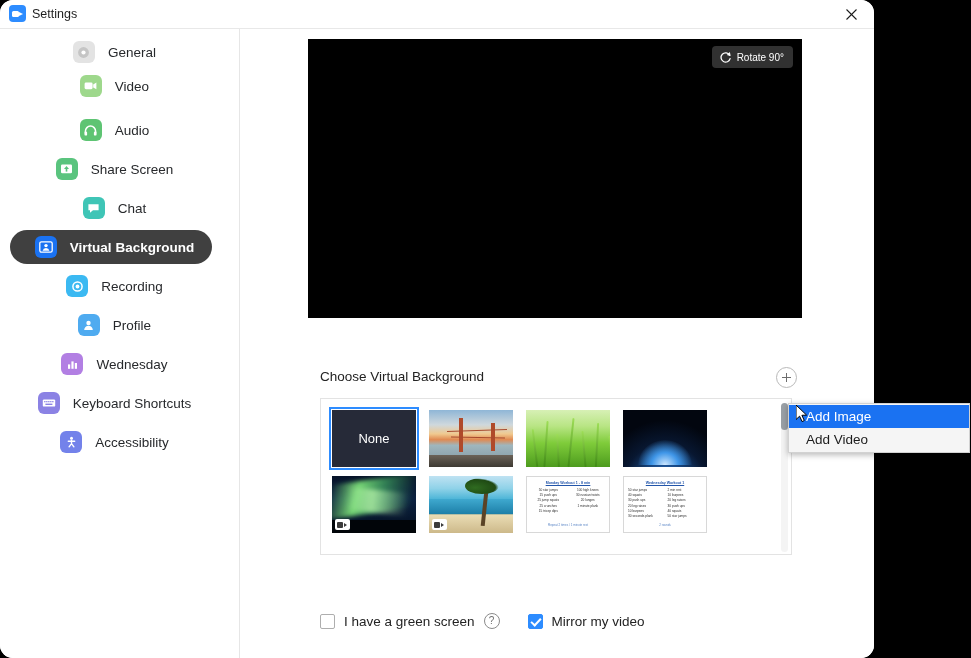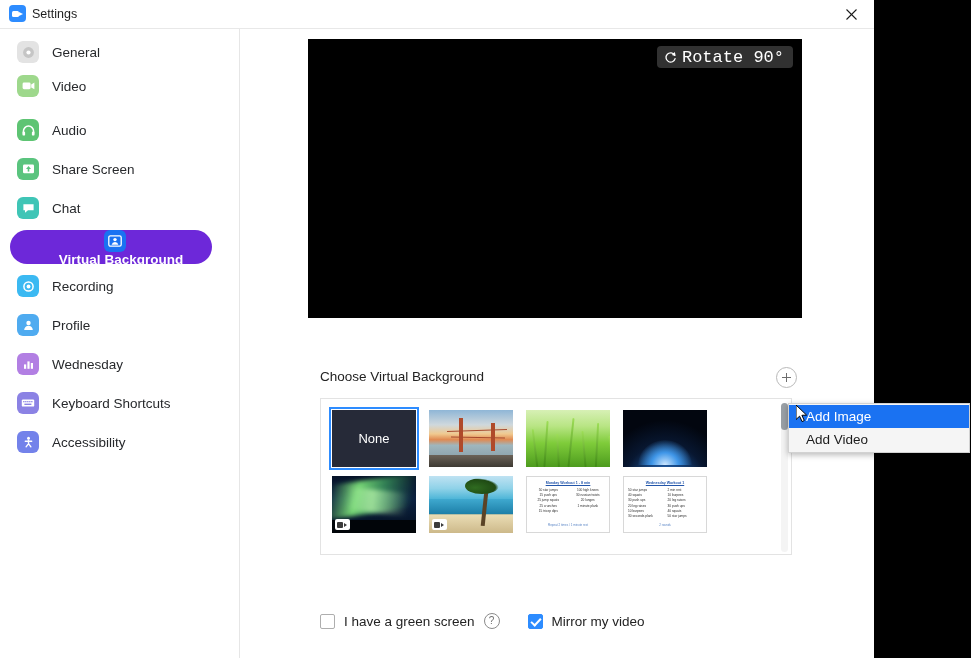--- a/index.html
+++ b/index.html
@@ -14,20 +14,21 @@
     width: 971px; height: 658px;
     background: #000000;
   }
   
   .window {
     position: absolute;
     left: 0; top: 0;
     width: 874px; height: 658px;
     background: #ffffff;
     overflow: hidden;
+    border-radius: 13px;
   }
   .titlebar {
     position: absolute;
     left: 0; top: 0;
     width: 874px; height: 28px;
     background: #ffffff;
     border-bottom: 1px solid #e8e8e8;
   }
   .title-icon {
     position: absolute;
@@ -79,22 +80,23 @@
   }
   .nav-item {
     position: absolute;
     left: 10px;
     width: 202px; height: 34px;
     display: flex; align-items: center;
     border-radius: 17px;
     cursor: pointer;
     box-sizing: border-box;
     padding-left: 7px;
-  }
-  .nav-item.active { background: #6d28d9; flex-direction: column; }
+    justify-content: center;
+  }
+  .nav-item.active { background: #404040; }
   .nav-label {
     font-size: 13.5px;
     color: #27292c;
     margin-left: 13px;
     white-space: nowrap;
   }
   .nav-item.active .nav-label { color: #ffffff; font-weight: bold; }
   .nav-ico {
     width: 22px; height: 22px;
     border-radius: 6px;
@@ -122,24 +124,23 @@
     right: 9px; top: 7px;
     height: 22px;
     background: rgba(60,60,60,0.82);
     border-radius: 4px;
     display: flex; align-items: center;
     padding: 0 9px 0 7px;
     cursor: pointer;
   }
   .rotate-btn span {
     color: #ffffff;
-    font-size: 17px;
+    font-size: 10px;
     margin-left: 5px;
     white-space: nowrap;
-    font-family: Liberation Mono, monospace;
   }
   .section-title {
     position: absolute;
     left: 80px; top: 340px;
     font-size: 13.5px;
     color: #232323;
   }
   .add-btn {
     position: absolute;
     left: 536px; top: 338px;

